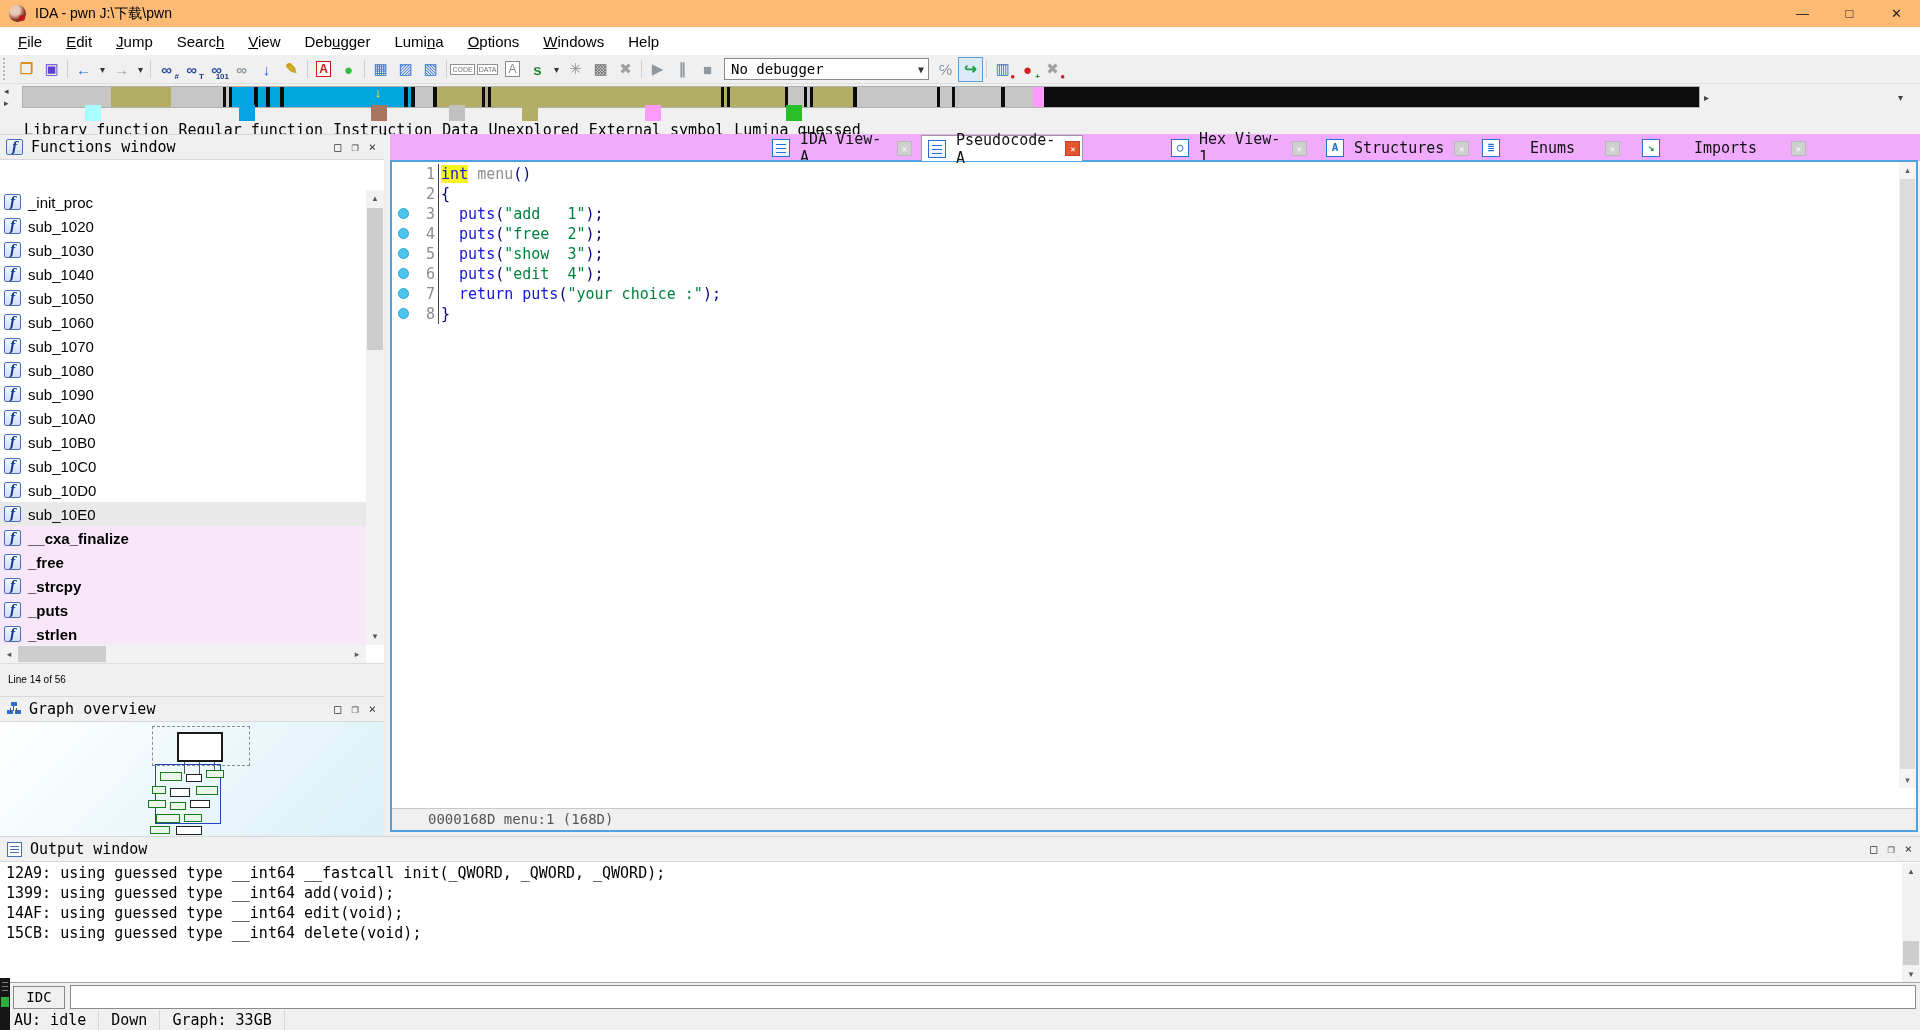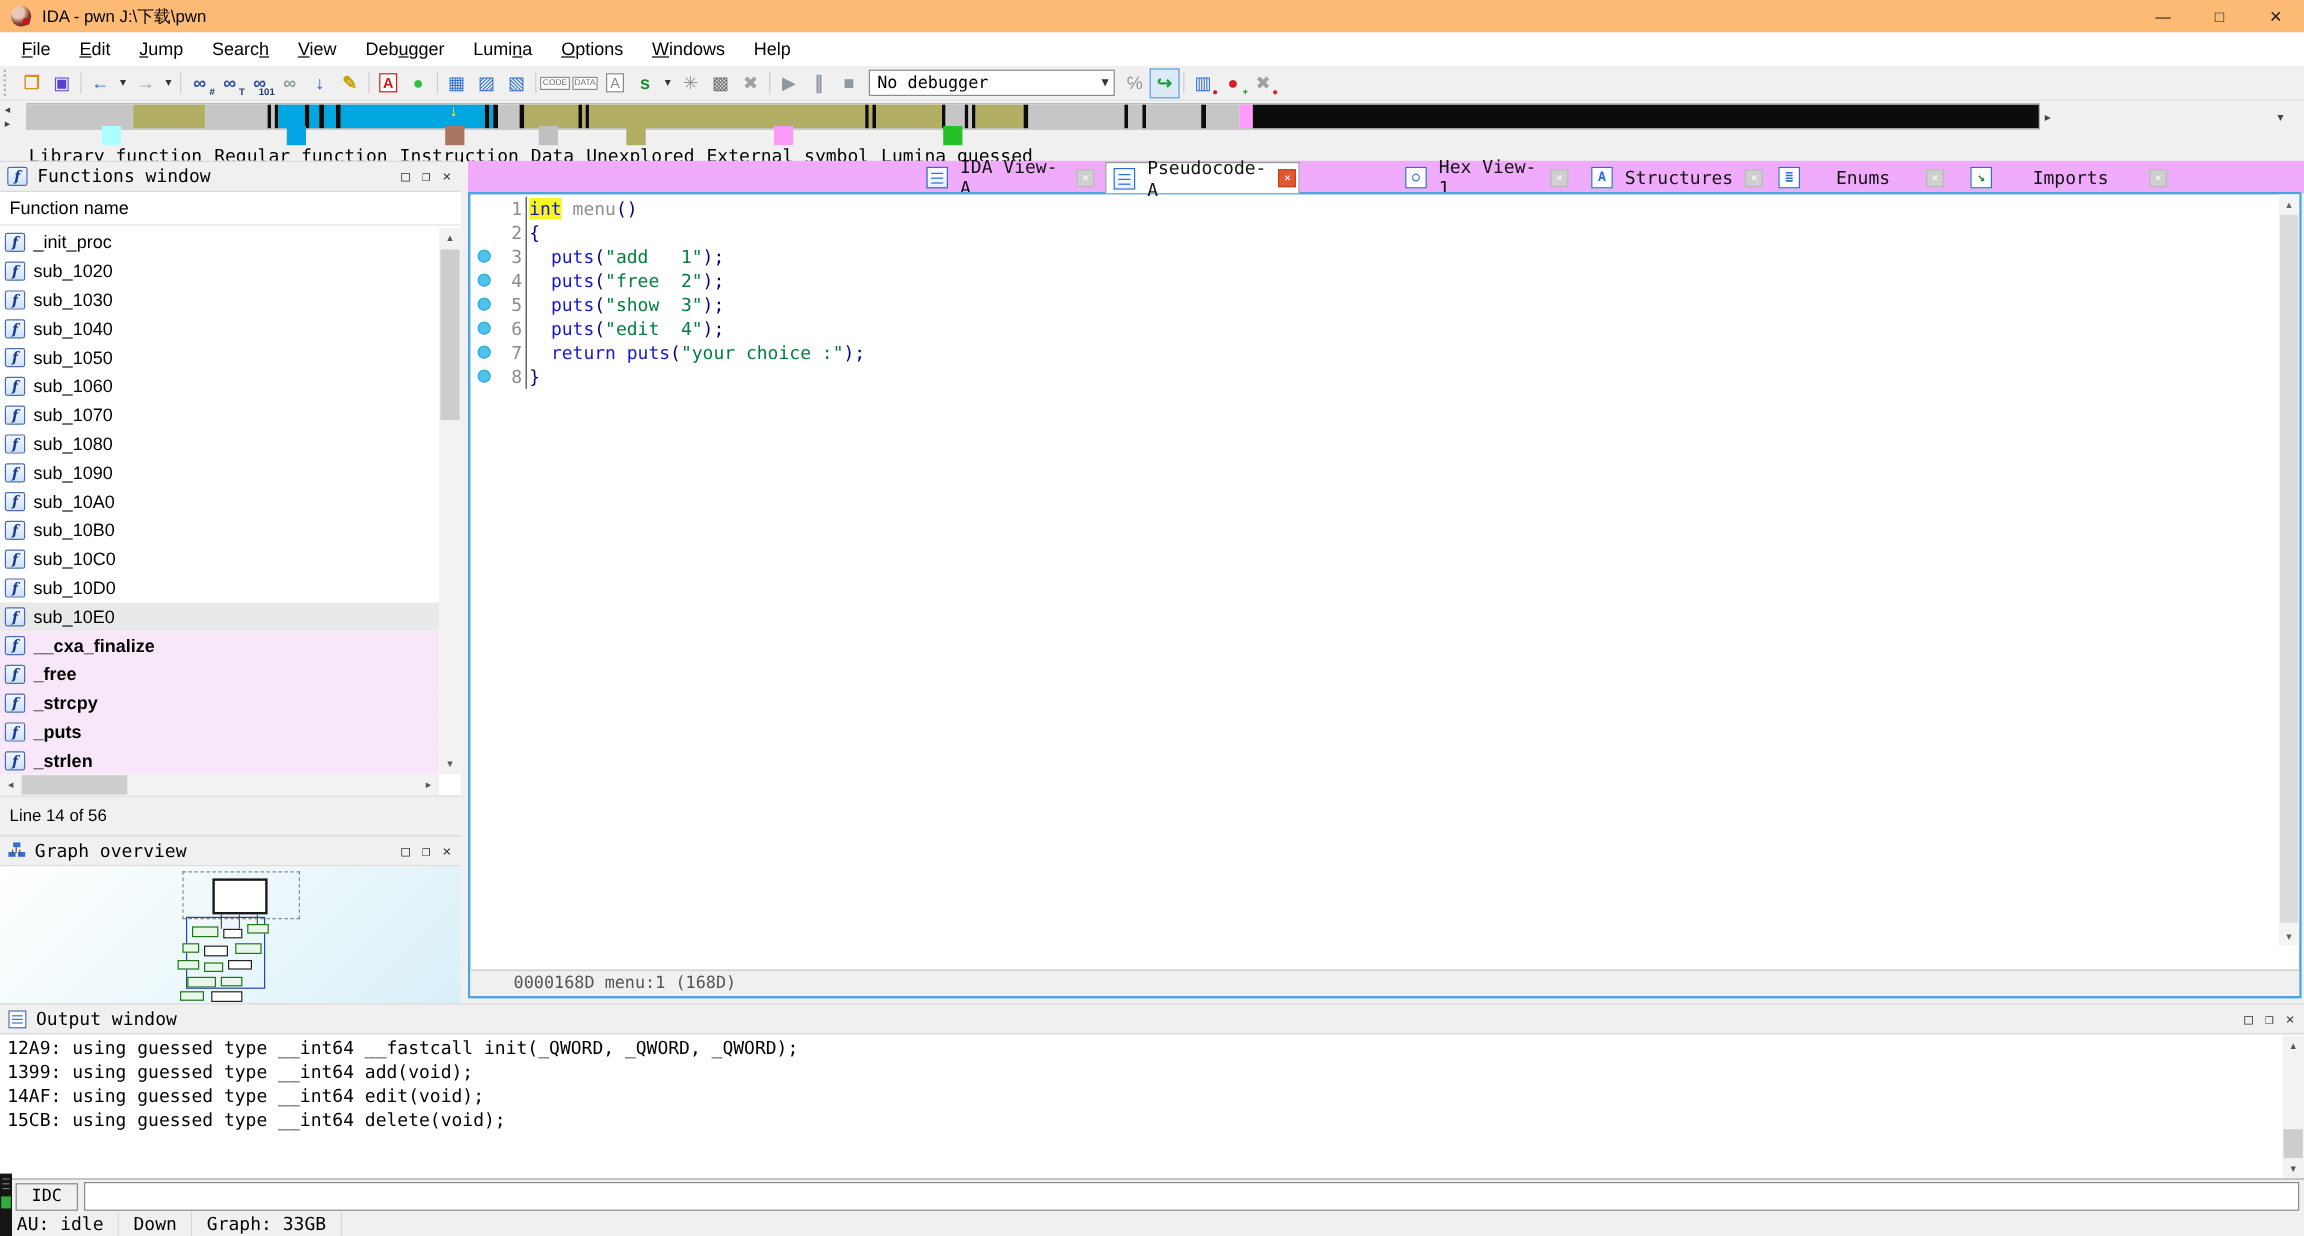--- a/index.html
+++ b/index.html
@@ -63,21 +63,21 @@
   .frow.import { background:#f8e7f8; font-weight:bold; }
   .frow.selected { background:#e9e9e9; }
   
   #fw-vscroll { position:absolute; left:366px; top:56px; width:18px; height:455px; background:#f2f2f2; }
   #fw-vscroll .arr { position:absolute; left:0; width:18px; height:17px; text-align:center; font-size:9px; color:#555; line-height:17px; }
   #fw-vthumb { position:absolute; left:1px; top:18px; width:16px; height:142px; background:#cdcdcd; }
   
   #fw-hscroll { position:absolute; left:0; top:511px; width:366px; height:18px; background:#f2f2f2; }
   #fw-hscroll .arr { position:absolute; top:0; width:18px; height:18px; text-align:center; font-size:9px; color:#555; line-height:18px; }
   #fw-hthumb { position:absolute; left:18px; top:1px; width:88px; height:16px; background:#cdcdcd; }
-  #fw-status { position:absolute; left:0; top:529px; width:384px; height:31px; background:#f0f0f0; display:flex; align-items:center; padding-left:8px; font-size:14px; border-top:1px solid #dcdcdc; }
+  #fw-status { position:absolute; left:0; top:529px; width:384px; height:31px; background:#f0f0f0; display:flex; align-items:center; padding-left:8px; font-size:10px; border-top:1px solid #dcdcdc; }
 
   
   #go { position:absolute; left:0; top:696px; width:384px; height:140px; background:#fff; }
   .ic-nodes { width:14px; height:14px; margin-left:7px; margin-right:8px; position:relative; flex:none; }
   .ic-nodes::before { content:""; position:absolute; left:4px; top:0; width:6px; height:4px; background:#2f6fd0; box-shadow:-4px 8px 0 #2f6fd0, 4px 8px 0 #2f6fd0; }
   .ic-nodes::after { content:""; position:absolute; left:6px; top:4px; width:1px; height:5px; background:#555; box-shadow:-3px 2px 0 #555, 3px 2px 0 #555; }
   #go-canvas { position:absolute; left:0; top:26px; width:384px; height:114px; background:linear-gradient(135deg,#ffffff 0%,#eaf7fb 55%,#d9f0f8 100%); overflow:hidden; }
   .gnode { position:absolute; }
   .gnode.dashed { border:1px dashed #8a8a8a; }
   .gnode.big { border:2px solid #1a1a1a; background:#fff; }
@@ -371,21 +371,20 @@
   <div id="fw">
     <div class="panel-title">
       <span class="ficon">f</span>
       <span>Functions window</span>
       <span class="pt-btns">
         <span>□</span>
         <span>❐</span>
         <span>×</span>
       </span>
     </div>
-    <div id="fw-header">Function name</div>
     <div id="fw-list">
         <div class="frow normal">
           <span class="ficon">f</span>
           <span>_init_proc</span>
         </div>
         <div class="frow normal">
           <span class="ficon">f</span>
           <span>sub_1020</span>
         </div>
         <div class="frow normal">

